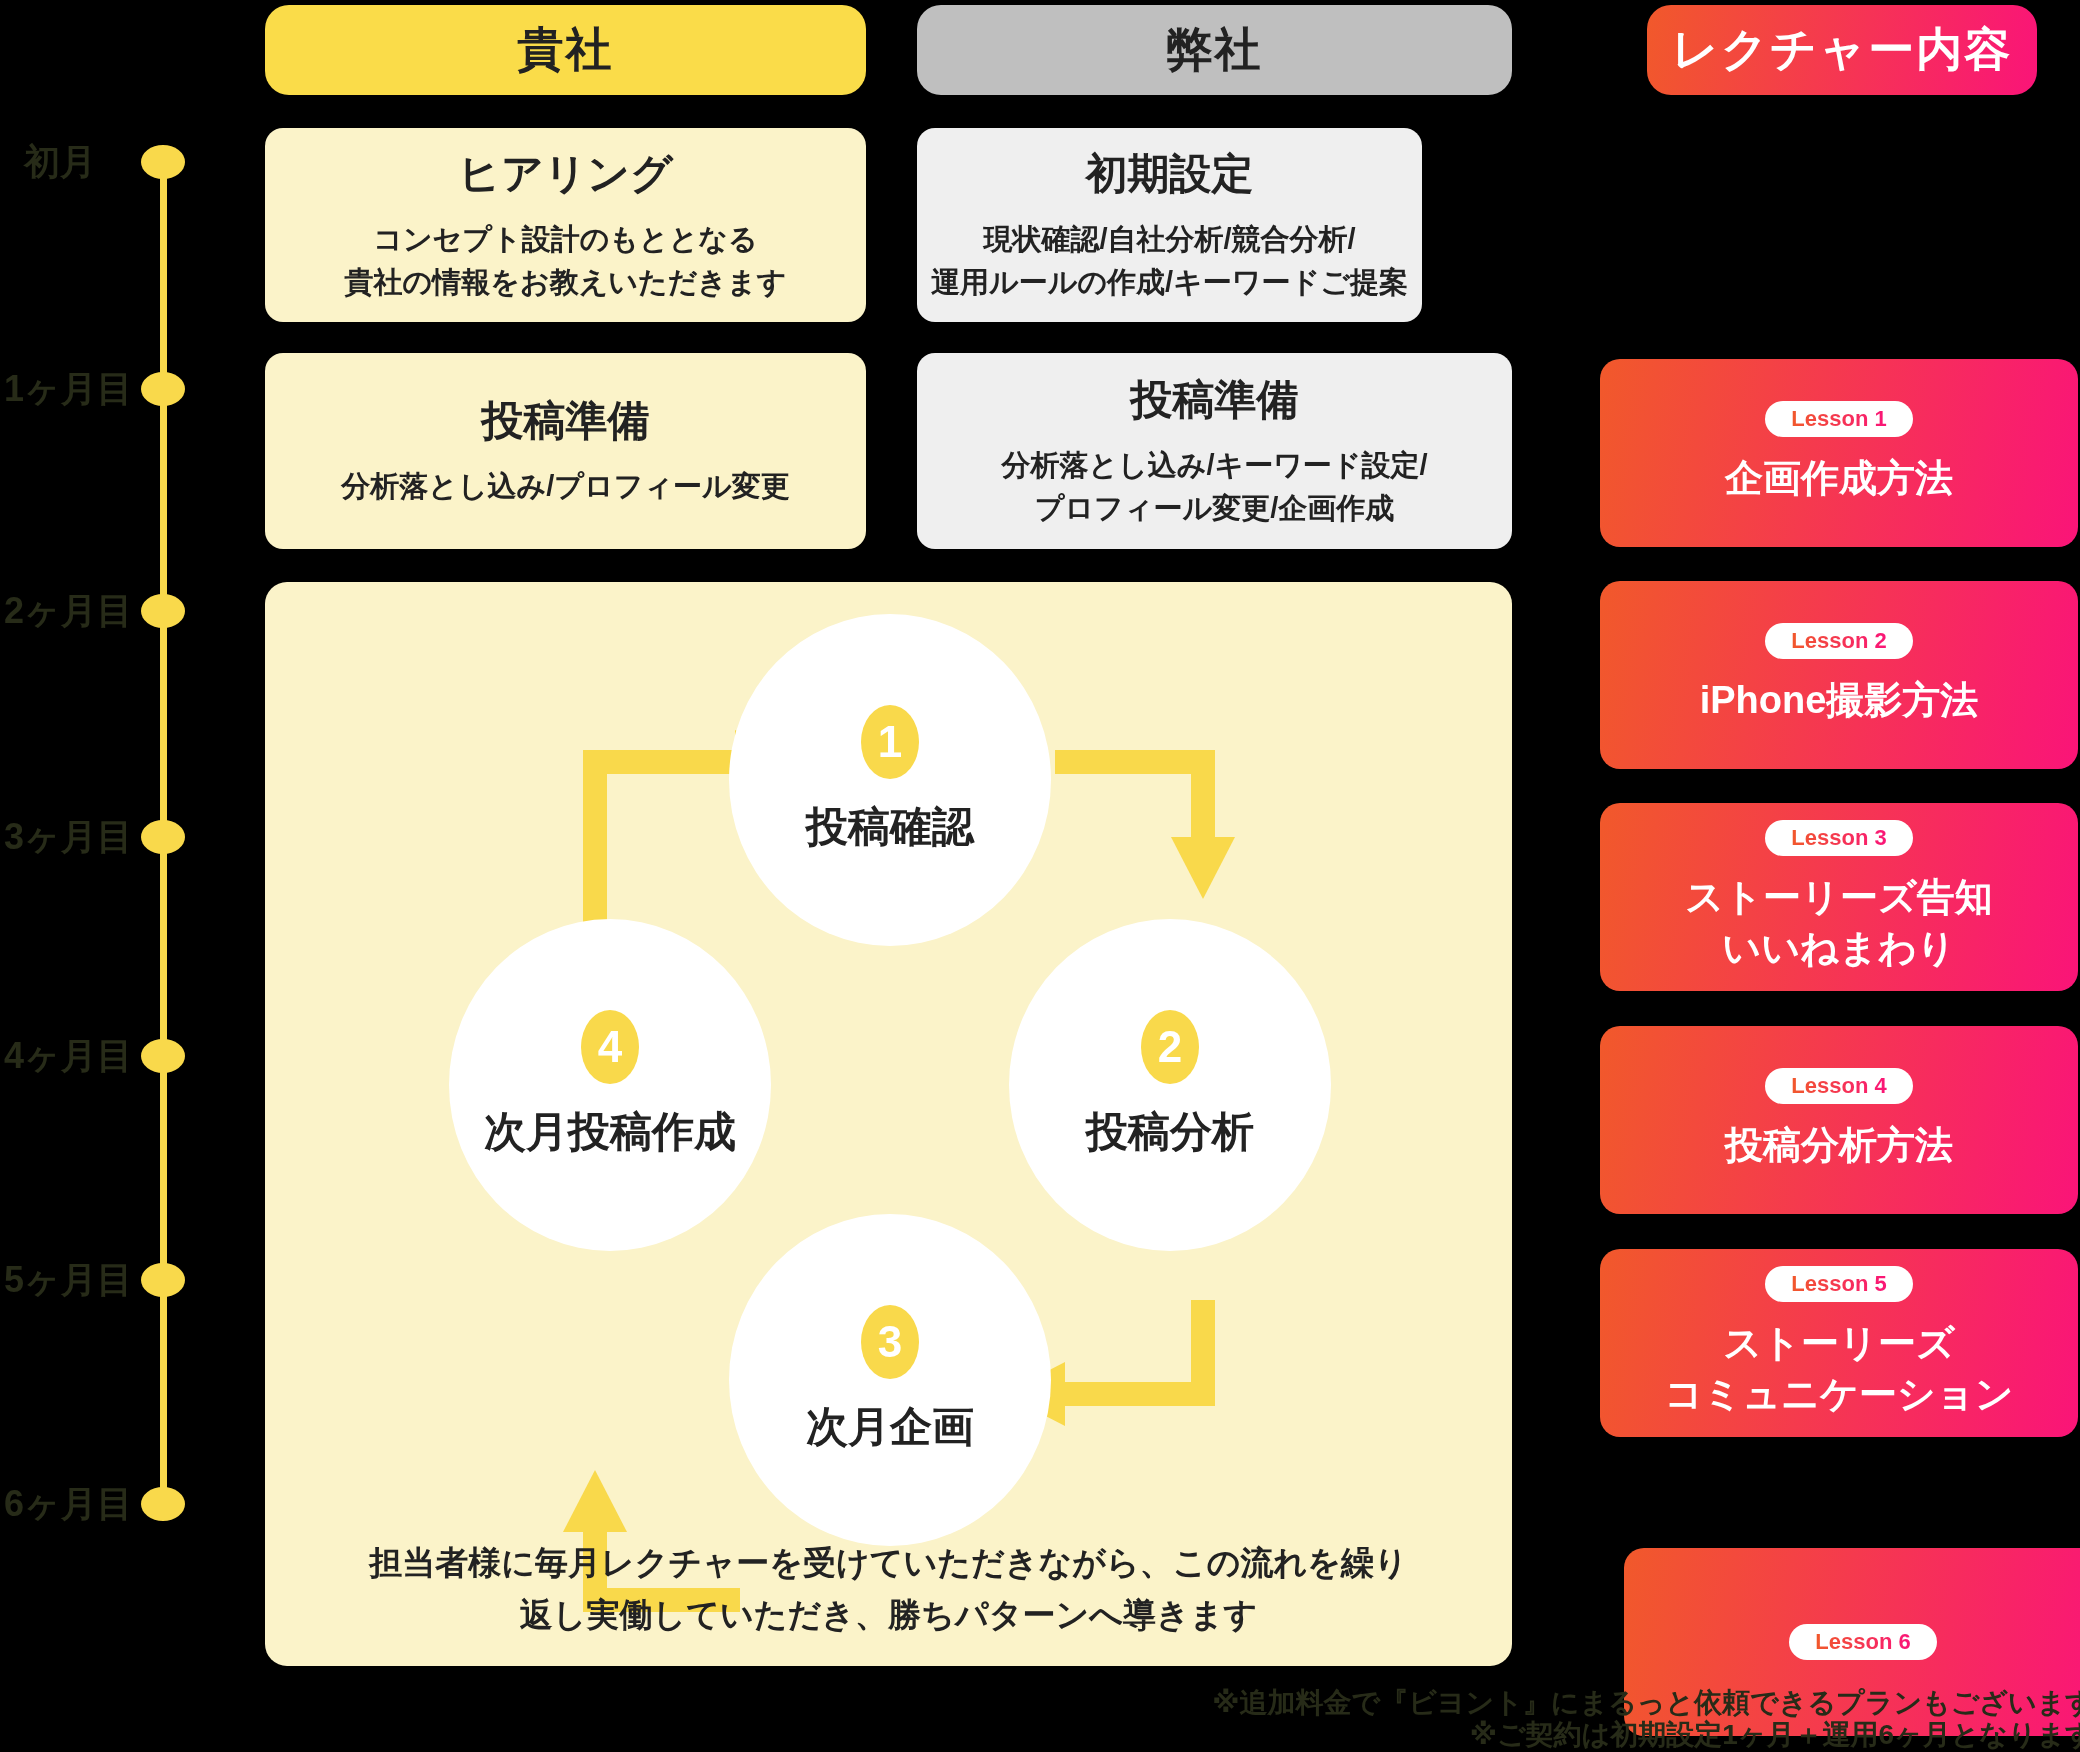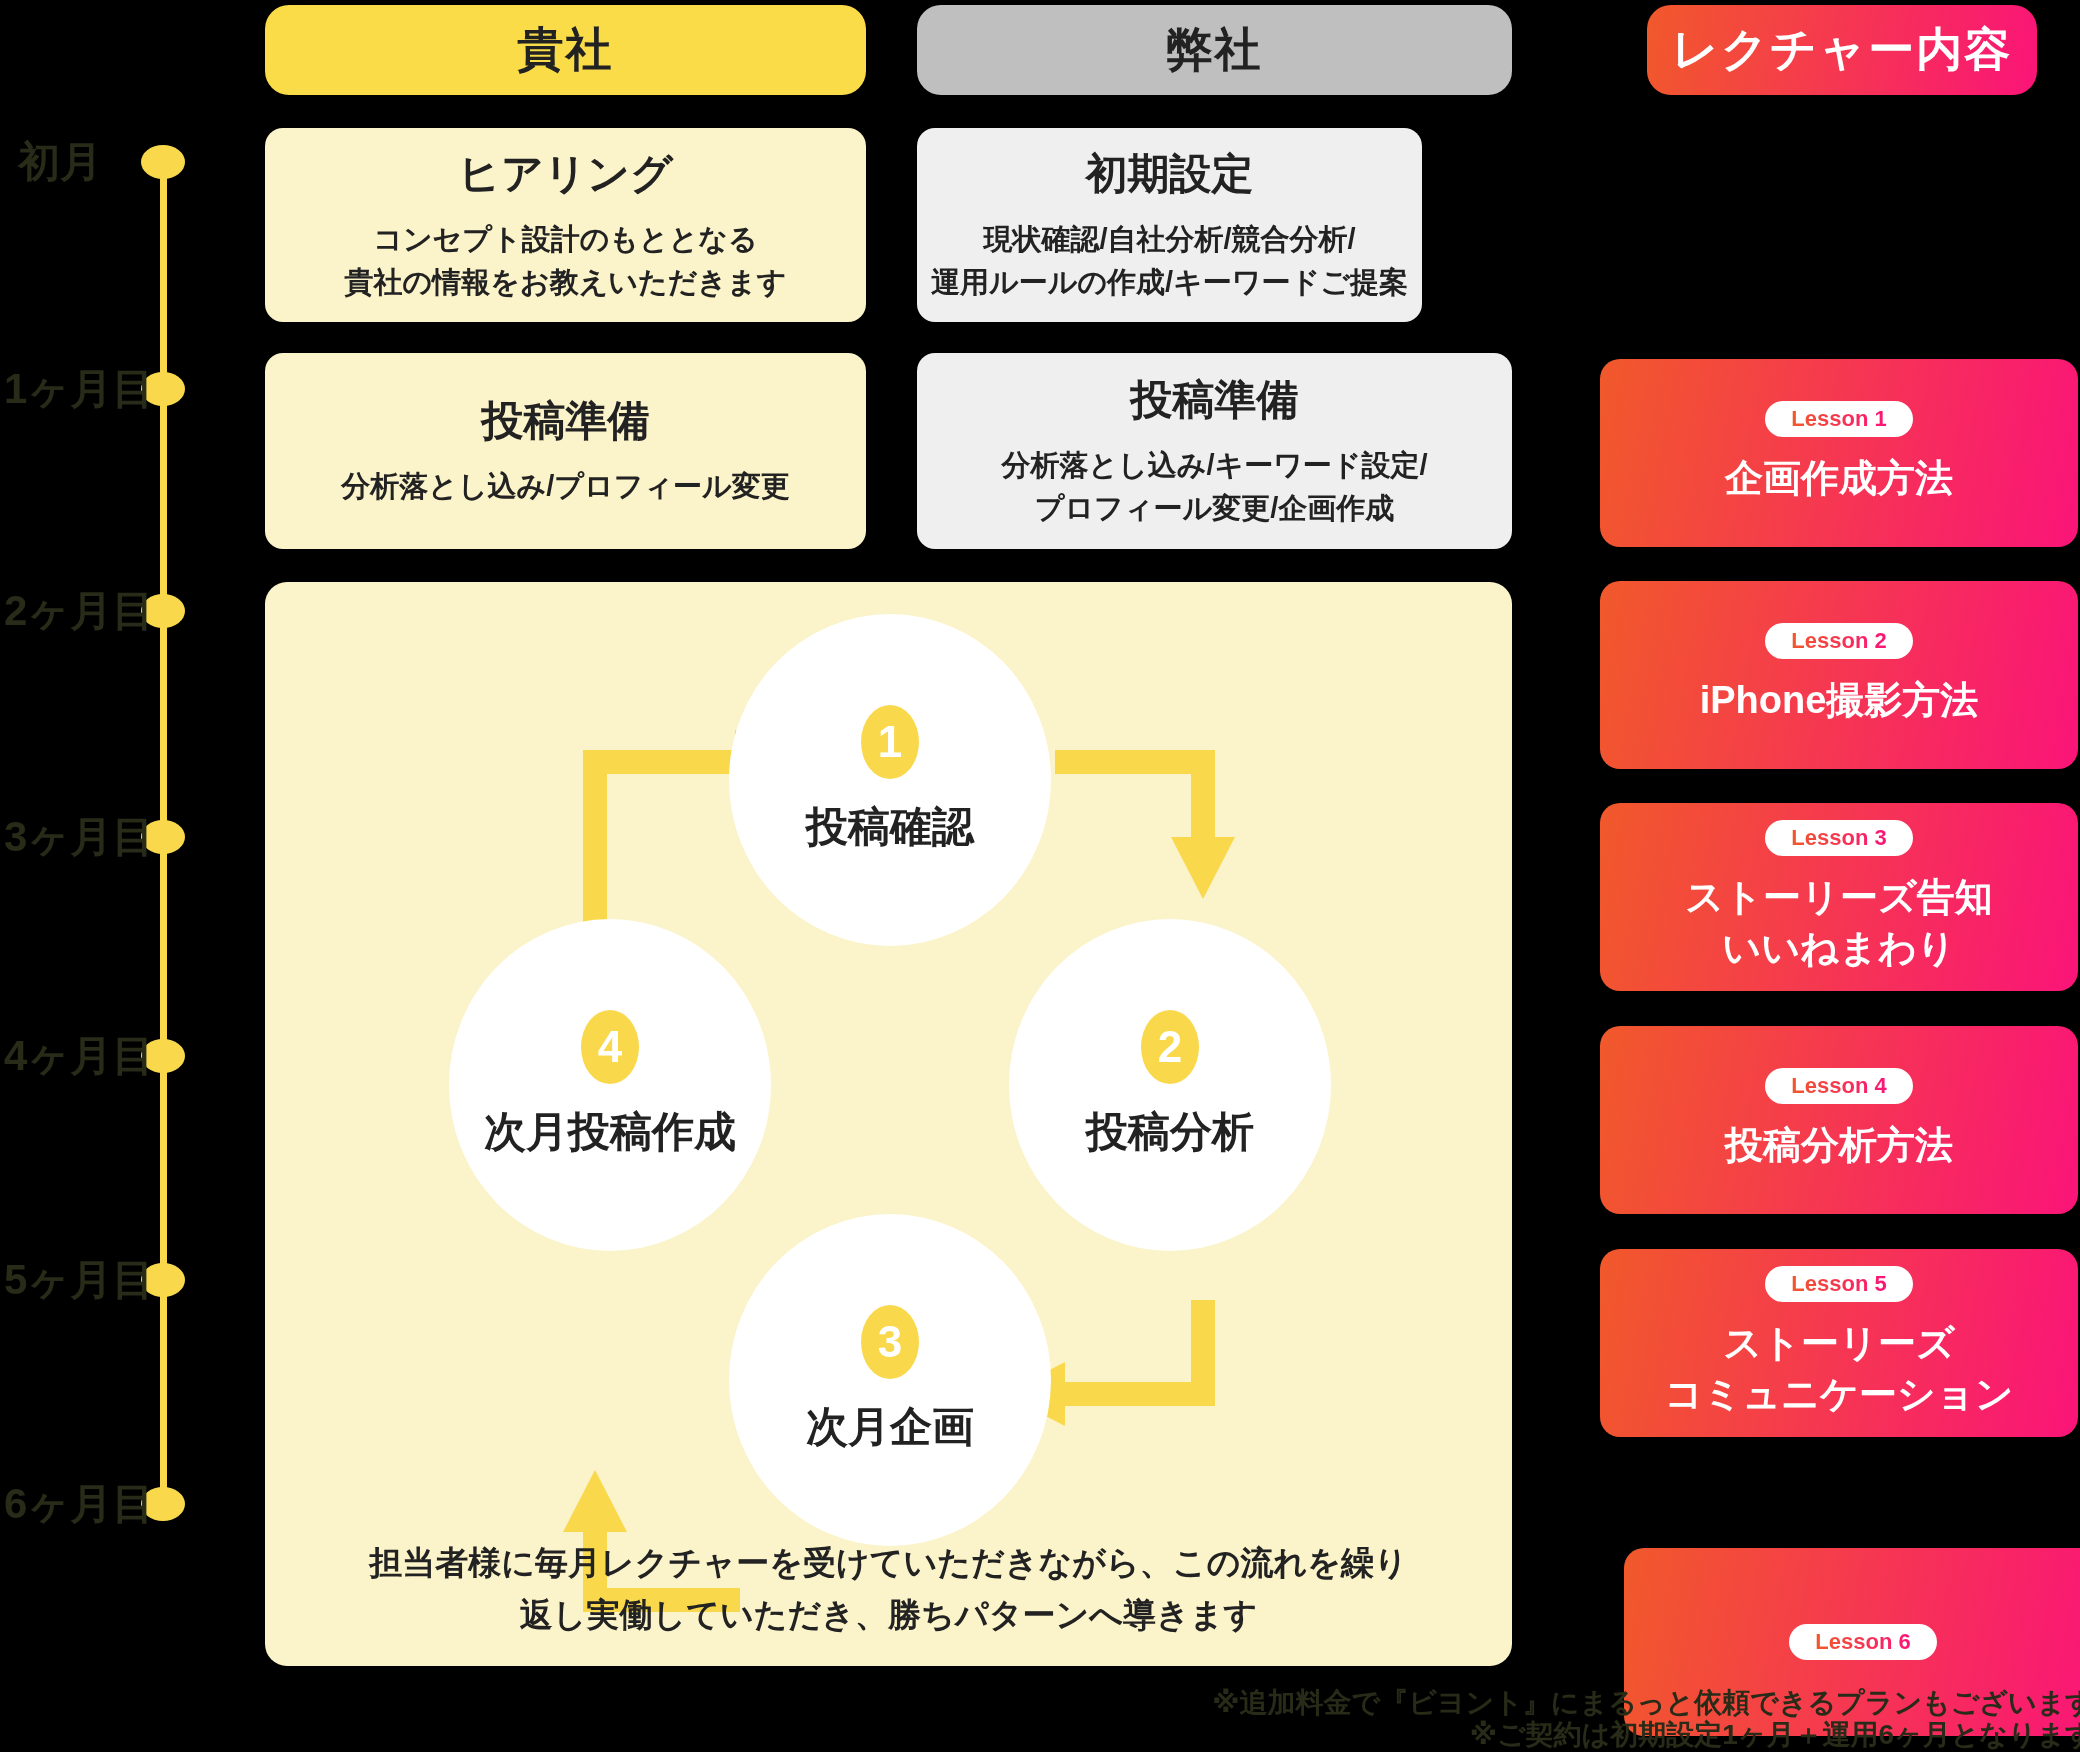--- a/index.html
+++ b/index.html
@@ -18,21 +18,21 @@
   *{margin:0;padding:0;box-sizing:border-box;}
   html,body{background:var(--bg);}
   .stage{
     position:relative;width:2080px;height:1752px;background:var(--bg);
     font-family:"Liberation Sans","DejaVu Sans",sans-serif;overflow:hidden;
   }
   
   .tl-line{position:absolute;left:160px;top:162px;width:7px;height:1342px;background:var(--accent-yellow);}
   .tl-dot{position:absolute;left:141px;width:44px;height:34px;border-radius:50%;background:var(--accent-yellow);}
   .tl-label{position:absolute;left:4px;width:112px;height:40px;line-height:40px;text-align:center;
-    font-size:42px;font-weight:bold;color:var(--dim-text);white-space:nowrap;}
+    font-size:36px;font-weight:bold;color:var(--dim-text);white-space:nowrap;}
   
   .col-header{position:absolute;top:5px;height:90px;border-radius:24px;display:flex;align-items:center;
     justify-content:center;font-size:46px;font-weight:bold;letter-spacing:2px;}
   .h-client{left:265px;width:601px;background:var(--header-yellow);color:var(--text-dark);}
   .h-company{left:917px;width:595px;background:var(--header-gray);color:var(--text-dark);}
   .h-lecture{left:1600px;width:390px;background:linear-gradient(100deg,var(--grad-start),var(--grad-end));color:var(--white);margin-left:47px;}
   
   .box{position:absolute;border-radius:18px;display:flex;flex-direction:column;align-items:center;
     justify-content:center;text-align:center;color:var(--text-dark);}
   .box.cream{background:var(--cream);}

